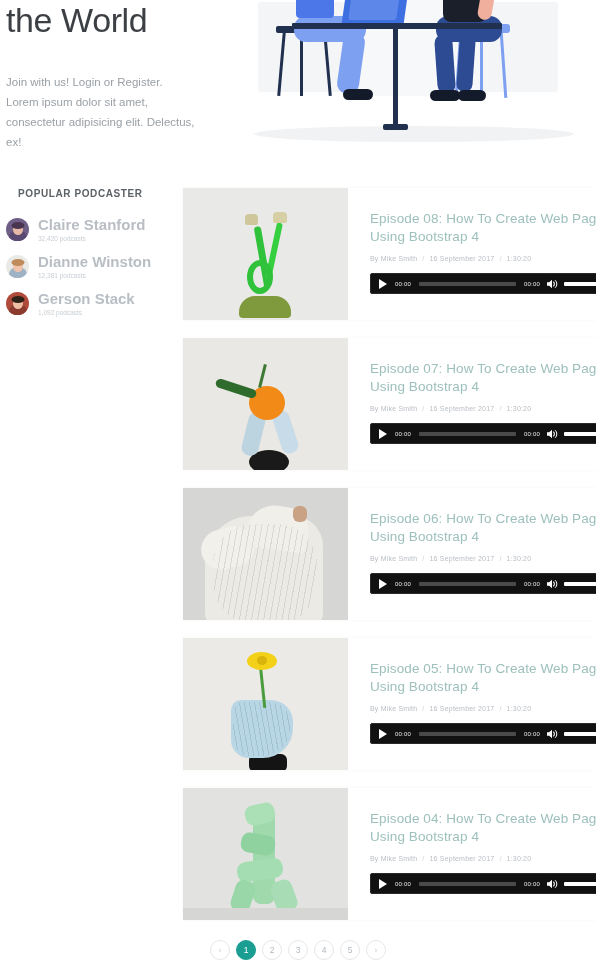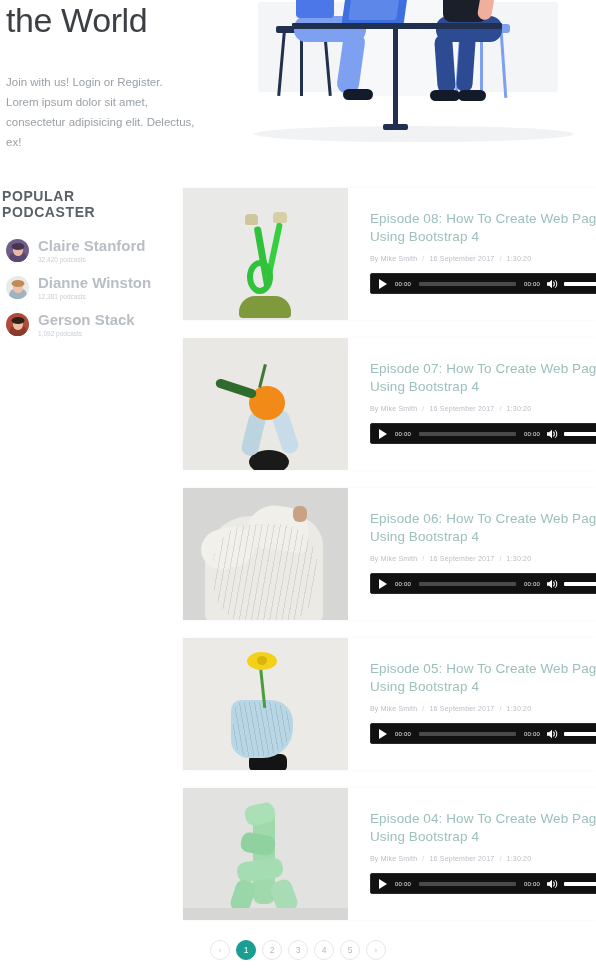--- a/index.html
+++ b/index.html
@@ -51,22 +51,22 @@
   .p2-shoe { position:absolute; left:190px; top:124px; width:30px; height:11px; background:#131a2a; border-radius:6px;}
   .p2-shoe2{ position:absolute; left:218px; top:124px; width:28px; height:11px; background:#131a2a; border-radius:6px;}
   .p2-stool-seat { position:absolute; left:212px; top:58px; width:58px; height:9px; background:#7ea0f0; border-radius:3px;}
   .p2-stool-l1 { position:absolute; left:217px; top:66px; width:3px; height:66px; background:#7ea0f0; transform:rotate(4deg);}
   .p2-stool-l2 { position:absolute; left:240px; top:66px; width:3px; height:66px; background:#7ea0f0;}
   .p2-stool-l3 { position:absolute; left:262px; top:66px; width:3px; height:66px; background:#7ea0f0; transform:rotate(-4deg);}
 
   
   .sidebar { position:absolute; left:0px; top:188px; width:150px; }
   .sidebar-title {
-    font-size: 14px; letter-spacing: 0.6px; color:#5c6166;
-    font-weight: 700; text-transform: uppercase; padding-left: 2px;
+    font-size: 10px; letter-spacing: 0.6px; color:#5c6166;
+    font-weight: 700; text-transform: uppercase; padding-left: 18px;
   }
   .podcaster-list { margin-top: 12px; }
   .podcaster { display:flex; align-items:center; height:37px; padding-left:6px; }
   .pc-avatar {
     width: 23px; height:23px; border-radius:50%; flex:0 0 23px;
     background:#d9dde2; overflow:hidden; position:relative;
   }
   .pc-info { margin-left:9px; line-height:1.1; }
   .pc-name { font-size:15px; color:#b9bec4; font-weight:700; white-space:nowrap; }
   .pc-count { font-size:6.5px; color:#c9ced3; margin-top:2px; white-space:nowrap; }

